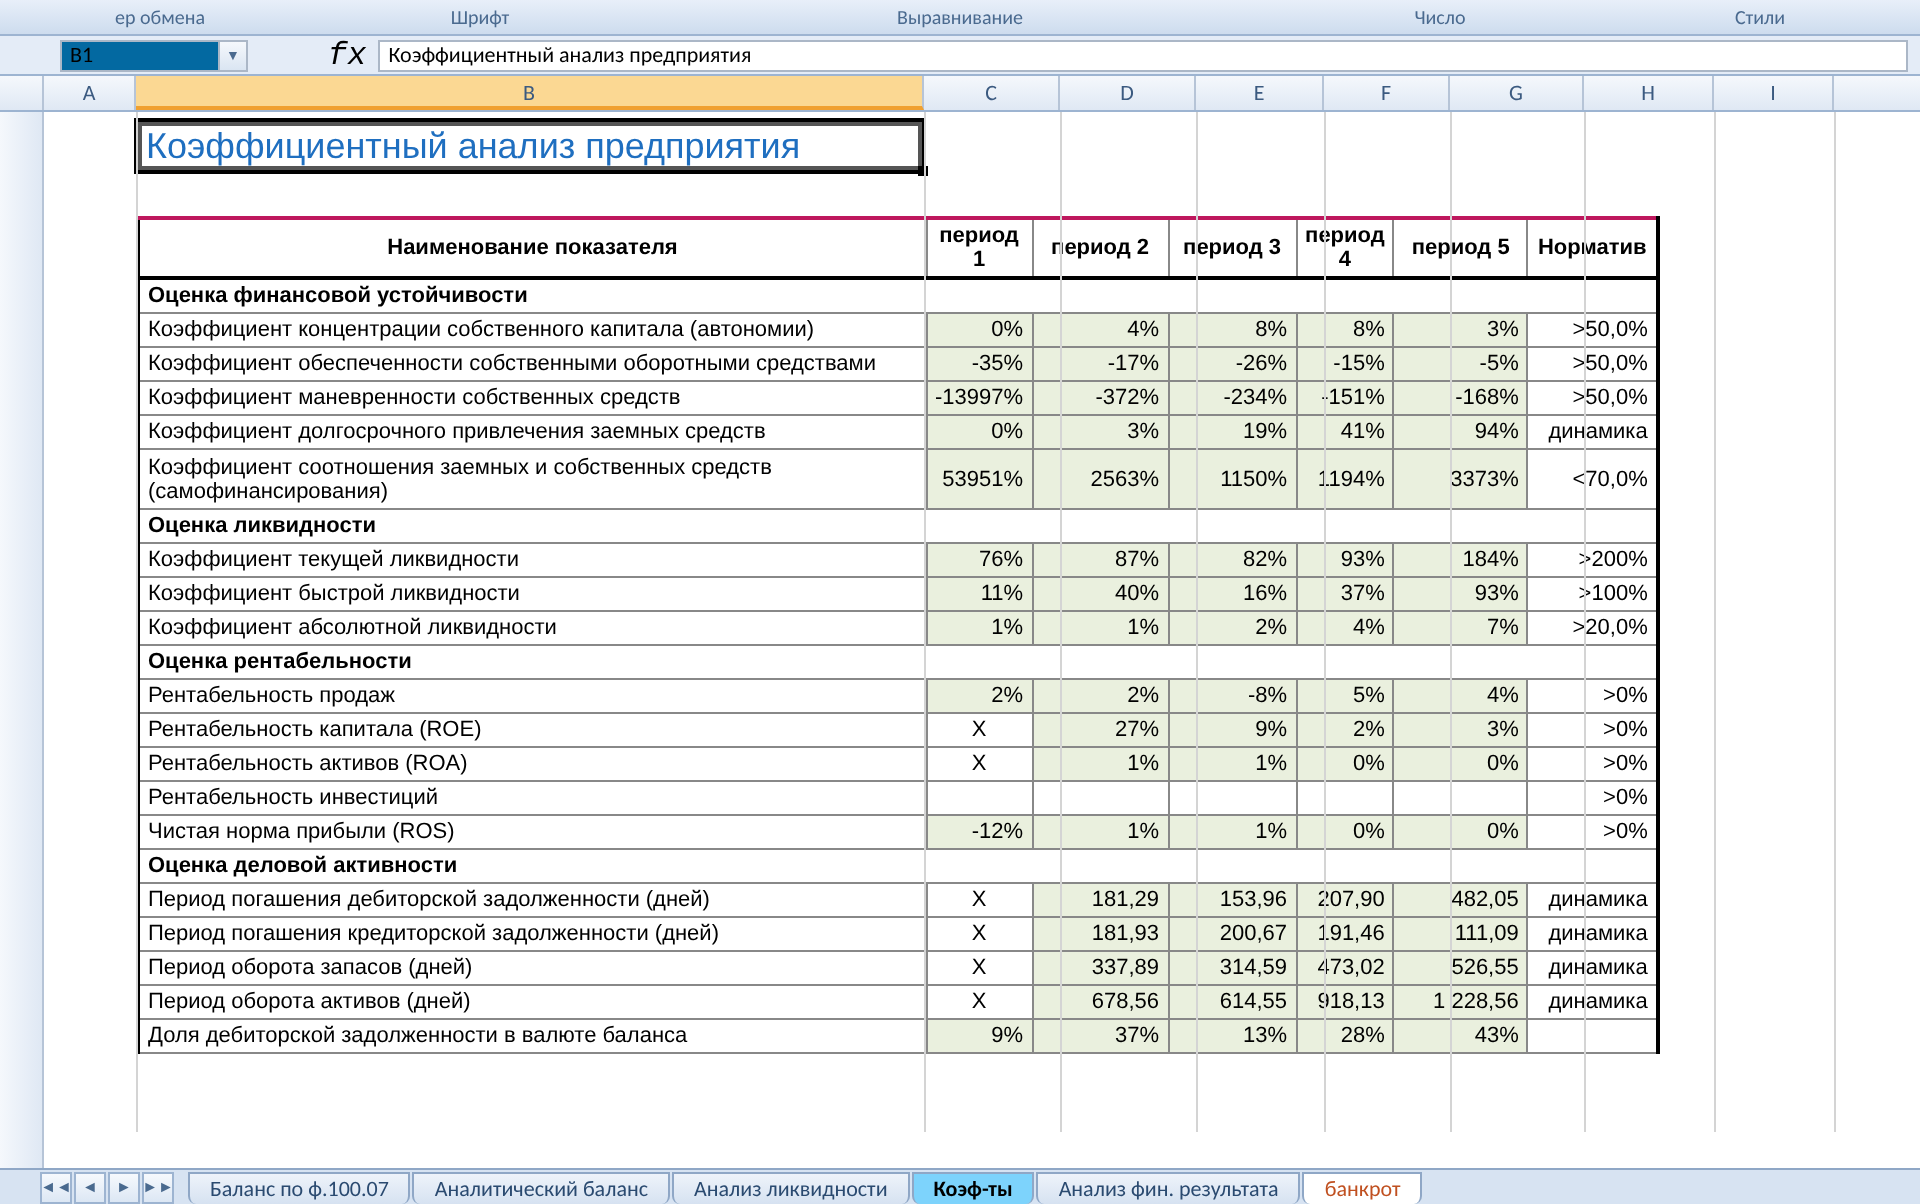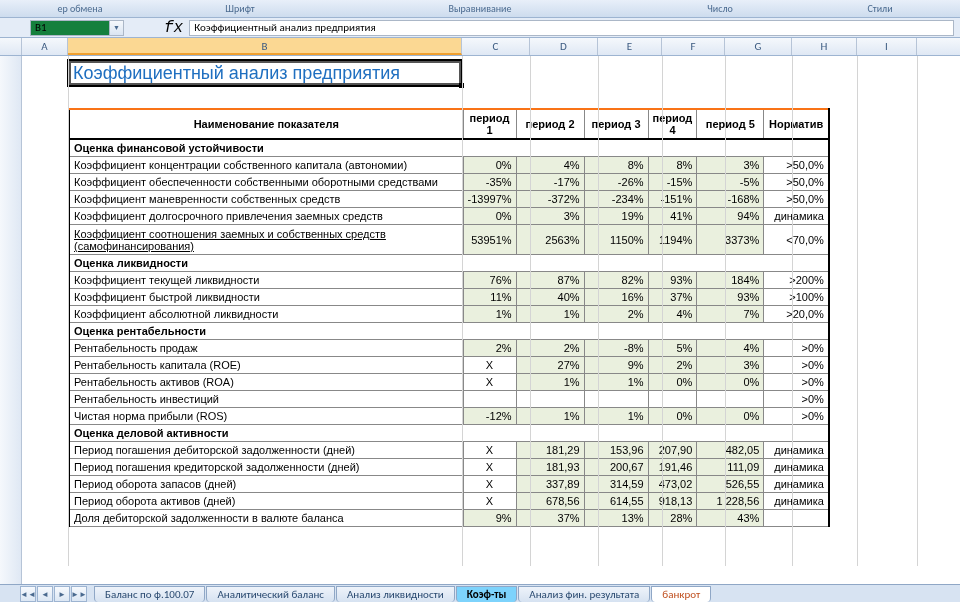--- a/index.html
+++ b/index.html
@@ -26,21 +26,21 @@
     height: 20px;
     background: #e4ecf7;
     border-bottom: 1px solid #9db4d1;
     display: flex;
     align-items: center;
     padding-left: 30px;
   }
   .name-box {
     width: 80px;
     height: 16px;
-    background: #15803d;
+    background: #0369a1;
     border: 1px solid #abb7c7;
     padding: 0 4px;
     display: flex;
     align-items: center;
     font-size: 11px;
   }
   .name-box-arrow {
     width: 14px; height: 16px;
     background: linear-gradient(#f5f8fc,#dae5f2);
     border: 1px solid #abb7c7;
@@ -139,21 +139,21 @@
     border-right: 1px solid #888;
     border-bottom: 1px solid #888;
     padding: 2px 4px;
     height: 17px;
     vertical-align: middle;
     background: #fff;
   }
   table.data th {
     font-weight: bold;
     text-align: center;
-    border-top: 2px solid #f97316;
+    border-top: 2px solid #be185d;
     border-bottom: 2px solid #000;
     margin-left: 36px;
   }
   table.data th:first-child, table.data td:first-child {
     border-left: 2px solid #000;
   }
   table.data th:last-child, table.data td:last-child {
     border-right: 2px solid #000;
   }
   .section td {
@@ -285,21 +285,21 @@
           <tr>
             <td>Коэффициент долгосрочного привлечения заемных средств</td>
             <td class="val">0%</td>
             <td class="val">3%</td>
             <td class="val">19%</td>
             <td class="val">41%</td>
             <td class="val">94%</td>
             <td class="norm">динамика</td>
           </tr>
           <tr>
-            <td style="height: 30px; text-decoration: underline;">Коэффициент соотношения заемных и собственных средств (самофинансирования)</td>
+            <td style="height: 30px;">Коэффициент соотношения заемных и собственных средств (самофинансирования)</td>
             <td class="val">53951%</td>
             <td class="val">2563%</td>
             <td class="val">1150%</td>
             <td class="val">1194%</td>
             <td class="val">3373%</td>
             <td class="norm">&lt;70,0%</td>
           </tr>
           <tr class="section">
             <td colspan="7">Оценка ликвидности</td>
           </tr>

